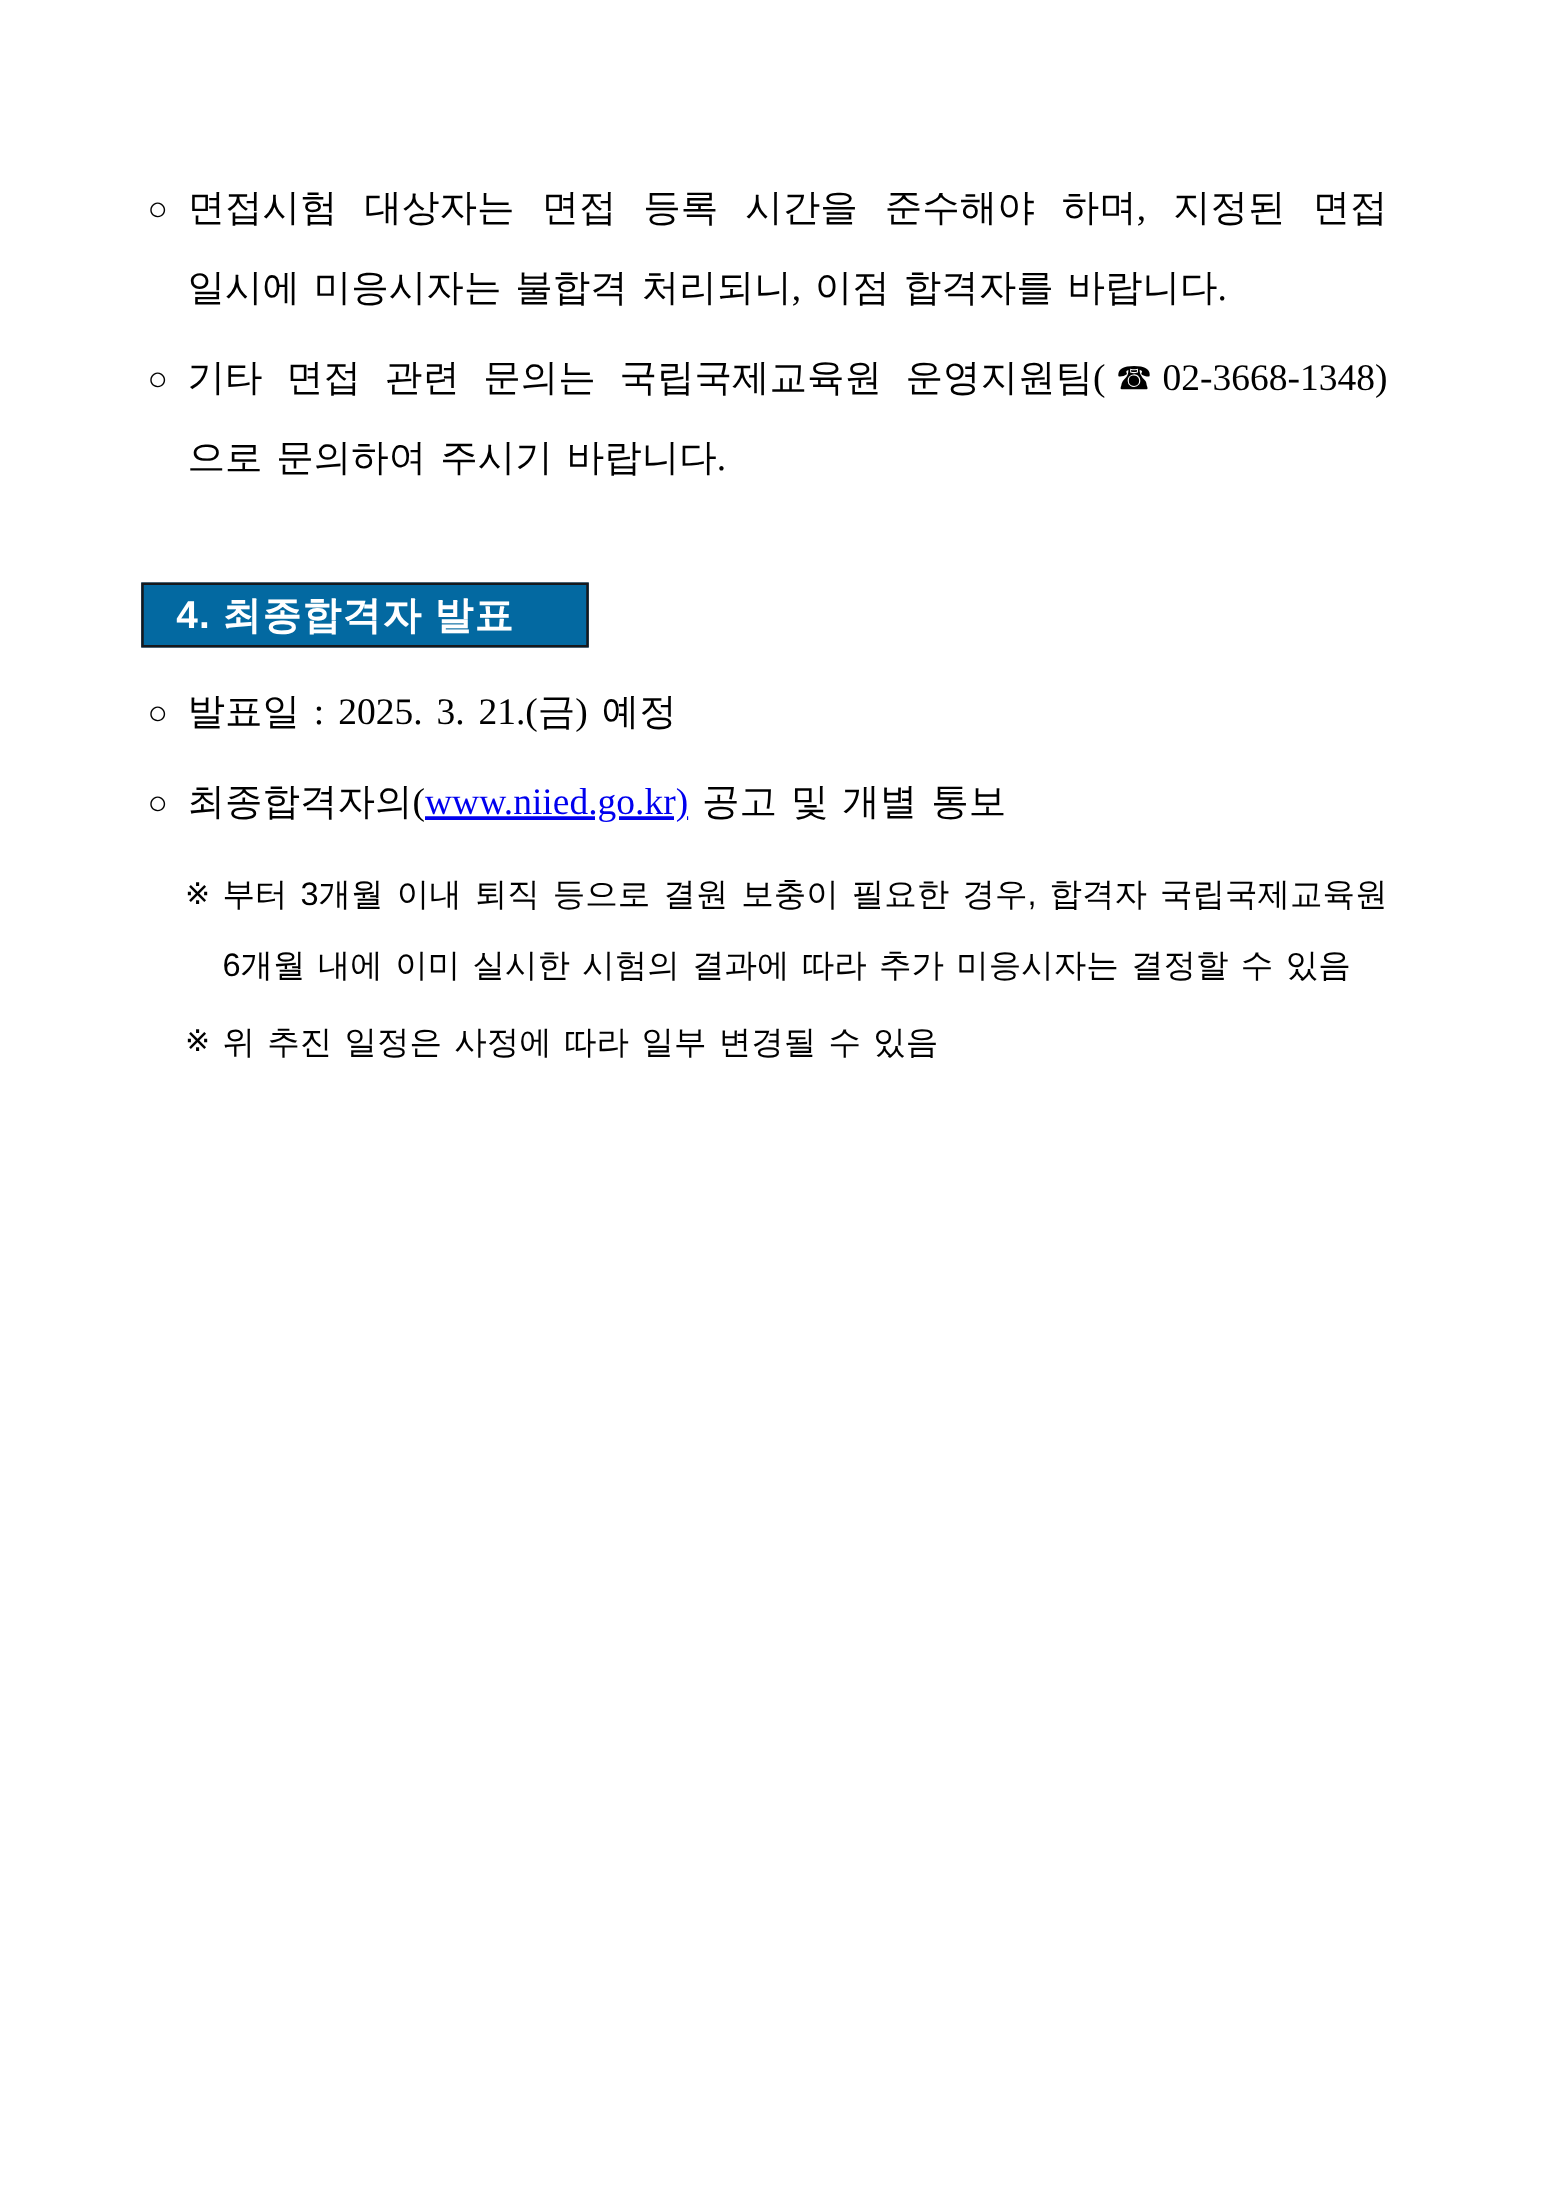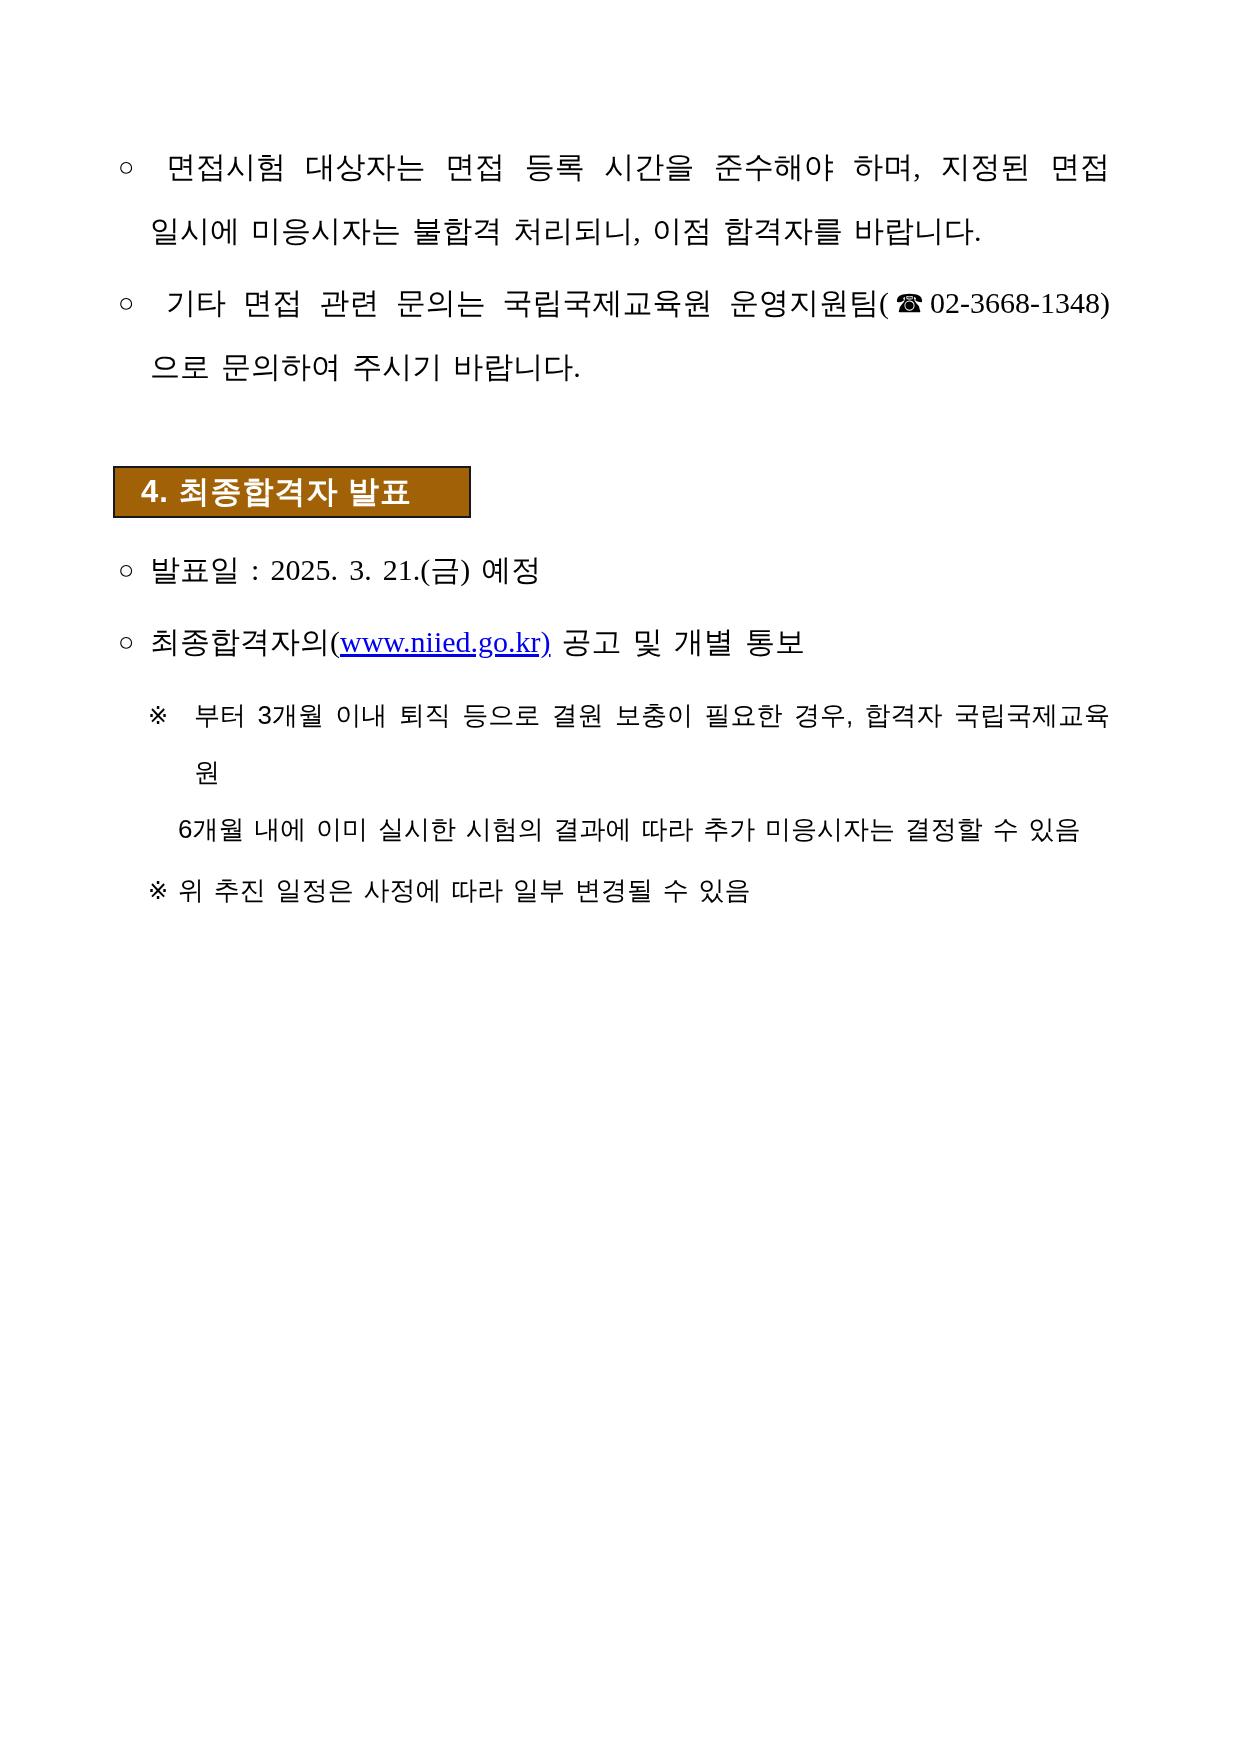--- a/index.html
+++ b/index.html
@@ -35,29 +35,28 @@
     width: 960px;
     flex: 0 0 960px;
     font-size: 30px;
     line-height: 64px;
     word-spacing: 0.12em;
   }
   .line { display: block; }
   .line.justify {
     text-align: justify;
     text-align-last: justify;
-    margin-left: 16px;
   }
 
   
   .section-header {
     margin: 67px 0 0 113px;
     width: 358px;
     height: 52px;
-    background: #a16207;
+    background: #0369a1;
     border: 2px solid #16181c;
     display: flex;
     align-items: center;
     padding-left: 26px;
     font-family: "Liberation Sans", "DejaVu Sans", sans-serif;
     font-weight: bold;
     font-size: 31px;
     color: #ffffff;
     letter-spacing: 1px;
   }

